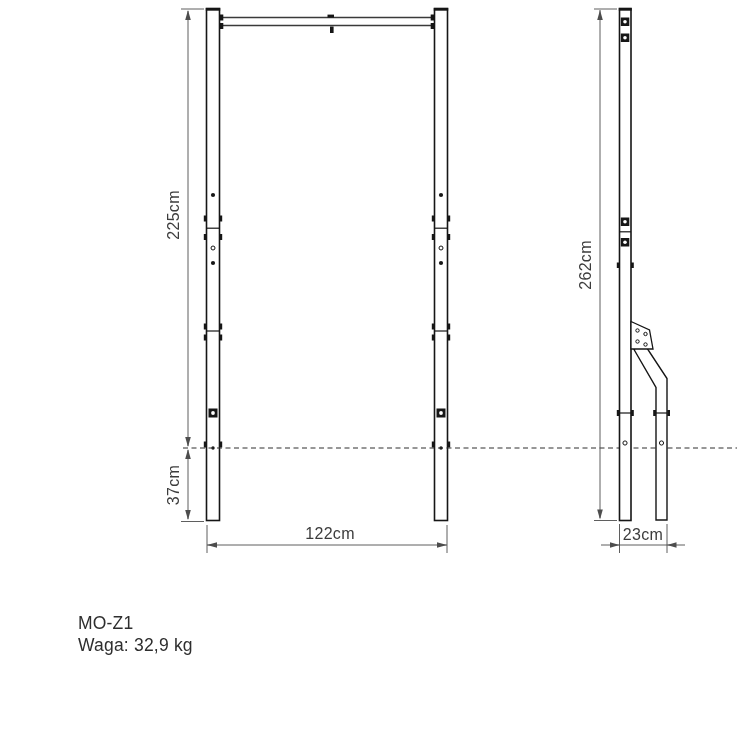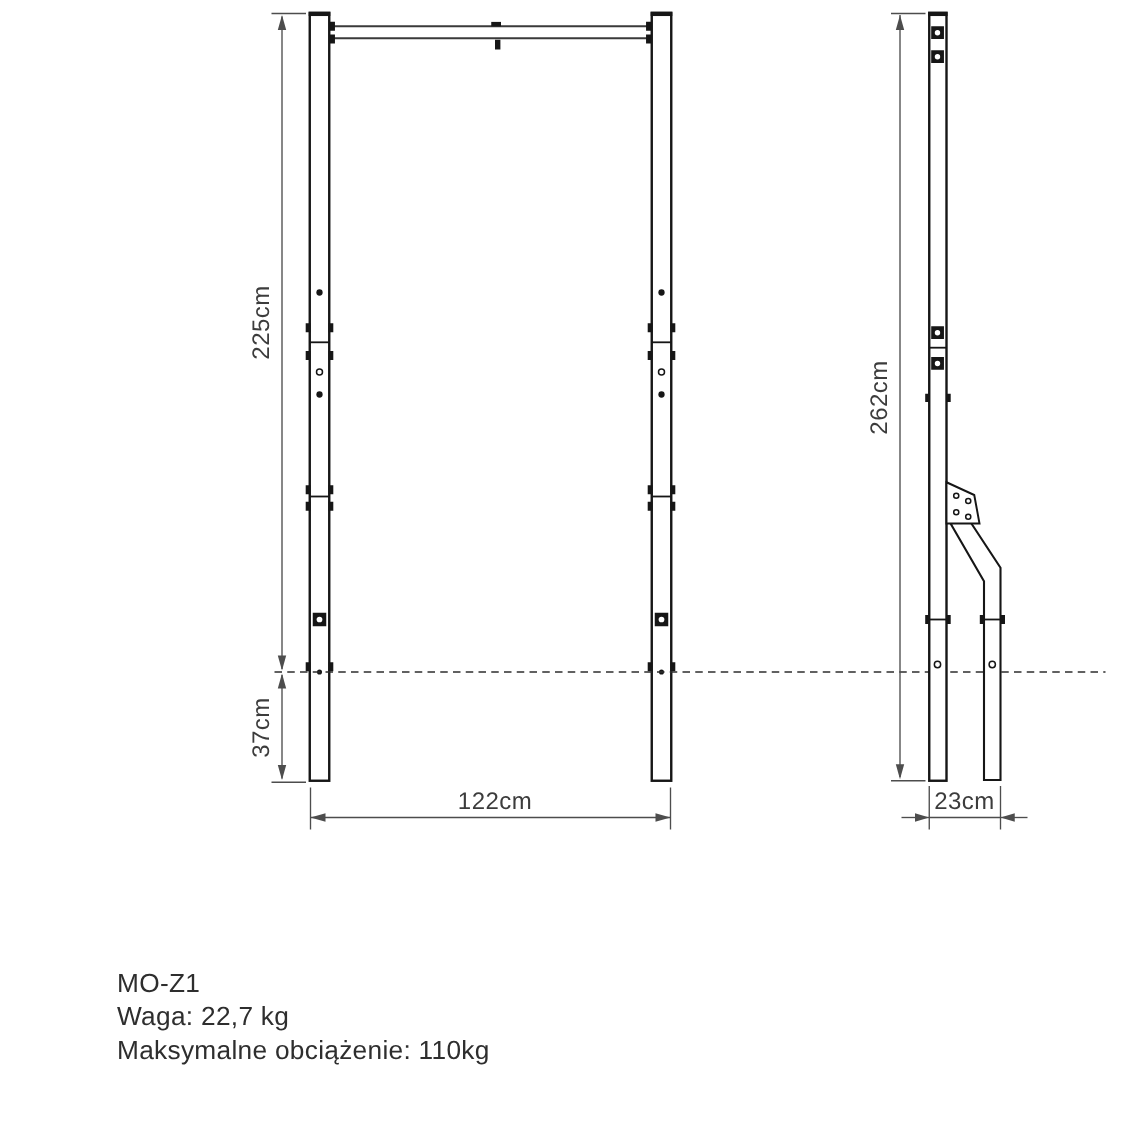--- a/index.html
+++ b/index.html
@@ -12,21 +12,21 @@
   svg{display:block;}
   .outline{fill:#ffffff;stroke:var(--line);stroke-width:1.6;}
   .thin{fill:none;stroke:var(--line);stroke-width:1.2;}
   .bar{fill:none;stroke:#3a3a3a;stroke-width:1.3;}
   .blk{fill:var(--line);stroke:none;}
   .hole{fill:#ffffff;stroke:var(--line);stroke-width:1;}
   .dimline{fill:none;stroke:var(--dim);stroke-width:0.9;}
   .dimarrow{fill:var(--dim);stroke:none;}
   .dashed{fill:none;stroke:#2e2e2e;stroke-width:1;stroke-dasharray:5 3.5;}
   text.dimtext{fill:var(--text);font-size:16px;letter-spacing:0.3px;}
-  .specs{position:absolute;left:78px;top:644px;color:var(--spec_text);
+  .specs{position:absolute;left:78px;top:612px;color:var(--spec_text);
          font-size:17.5px;line-height:22.3px;letter-spacing:0.2px;white-space:nowrap;}
 </style>
 </head>
 <body>
 
 <div class="stage">
 <svg width="750" height="750" viewBox="0 0 750 750">
 
   <g>
 
@@ -197,15 +197,14 @@
     <line class="dimline" x1="619.5" y1="545" x2="667" y2="545"></line>
     <polygon class="dimarrow" points="619.5,545 610,542.2 610,547.8"></polygon>
     <polygon class="dimarrow" points="667,545 676.5,542.2 676.5,547.8"></polygon>
     <text class="dimtext" x="643" y="539.5" text-anchor="middle">23cm</text>
   </g>
 </svg>
 </div>
 
 <div class="specs">
   <div>MO-Z1</div>
-  <div>Waga: 22,7 kg</div>
-  <div>Maksymalne obciążenie: 110kg</div>
+  <div>Waga: 32,9 kg</div>
 </div>
 
 </body></html>

